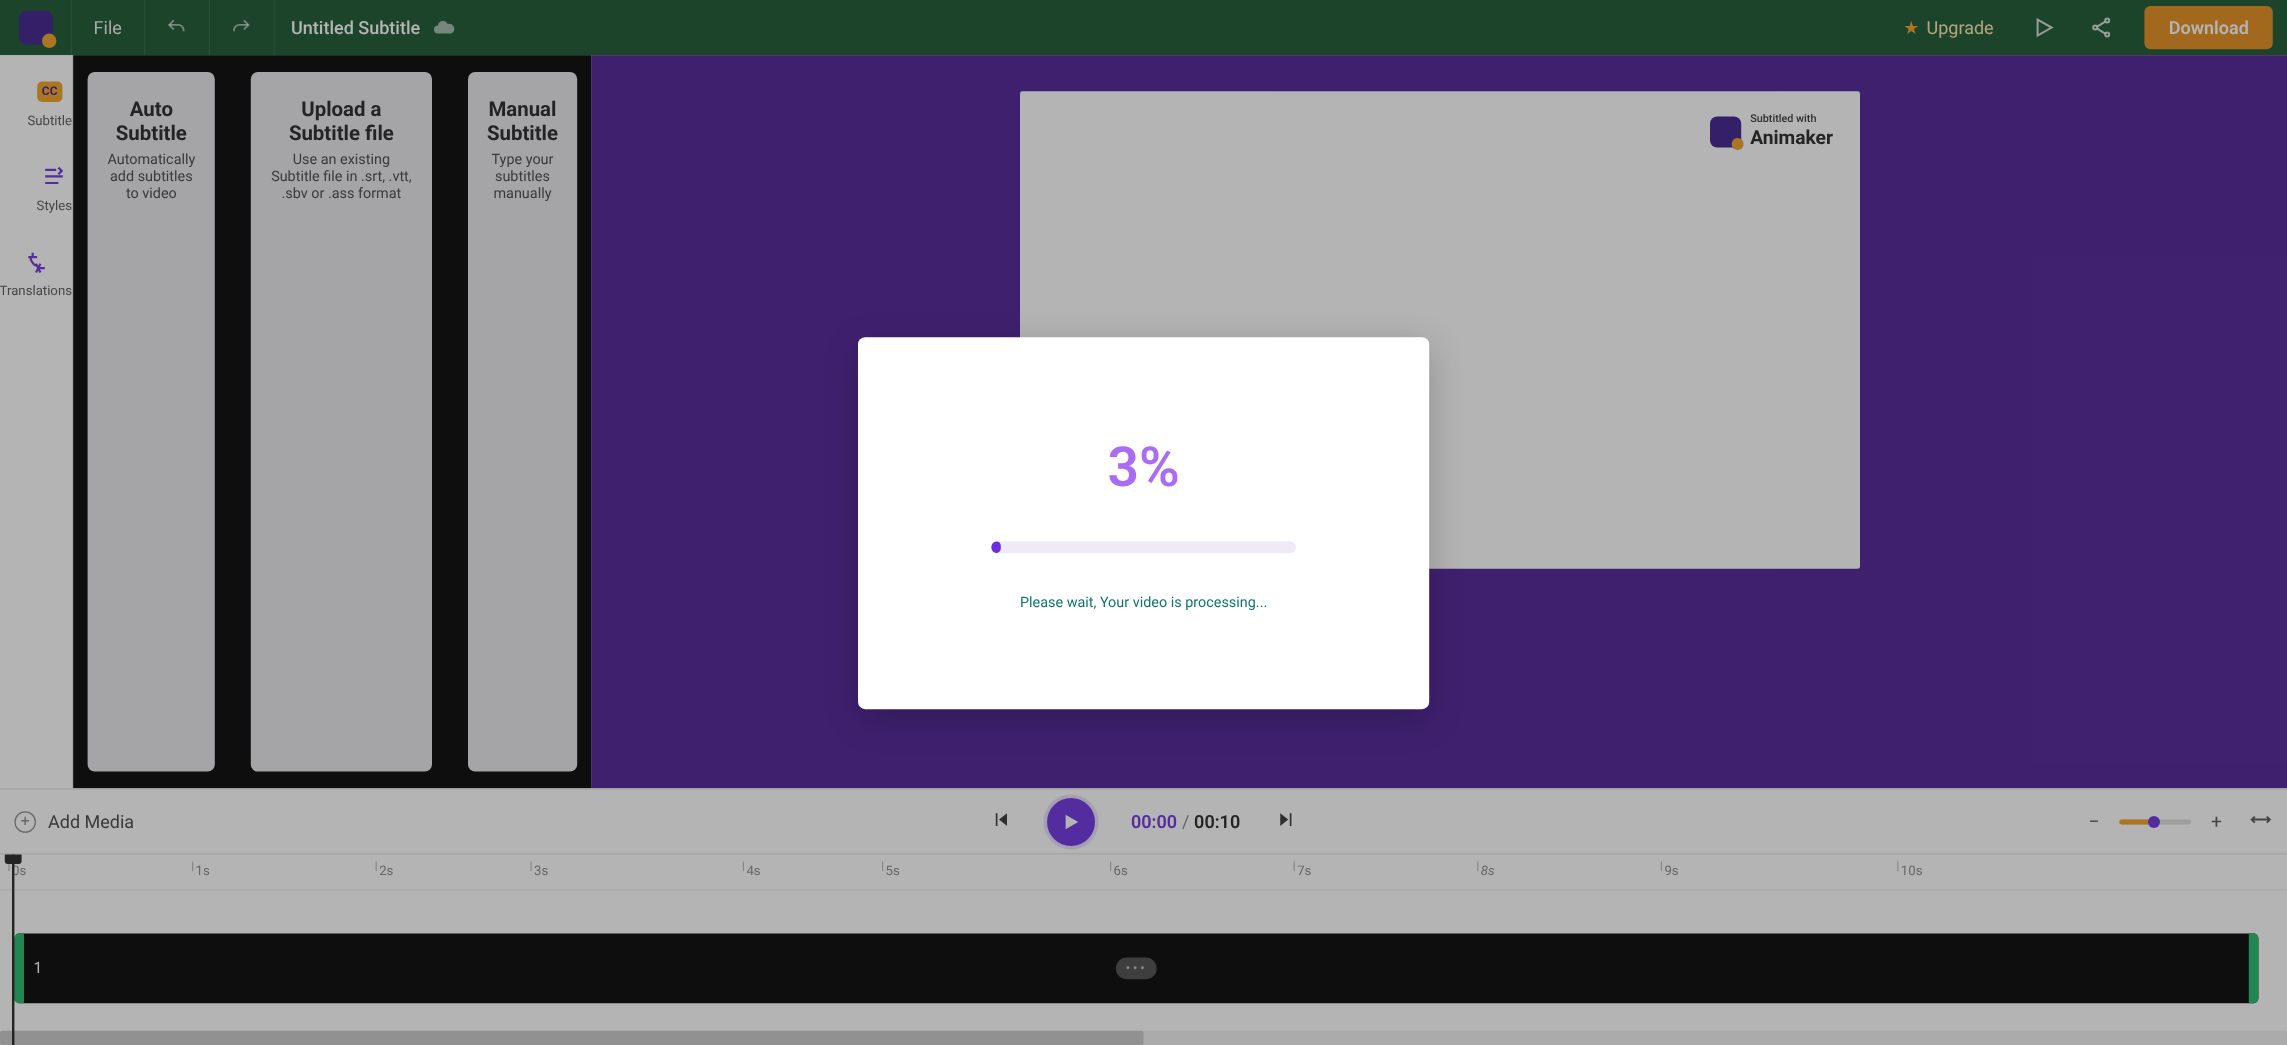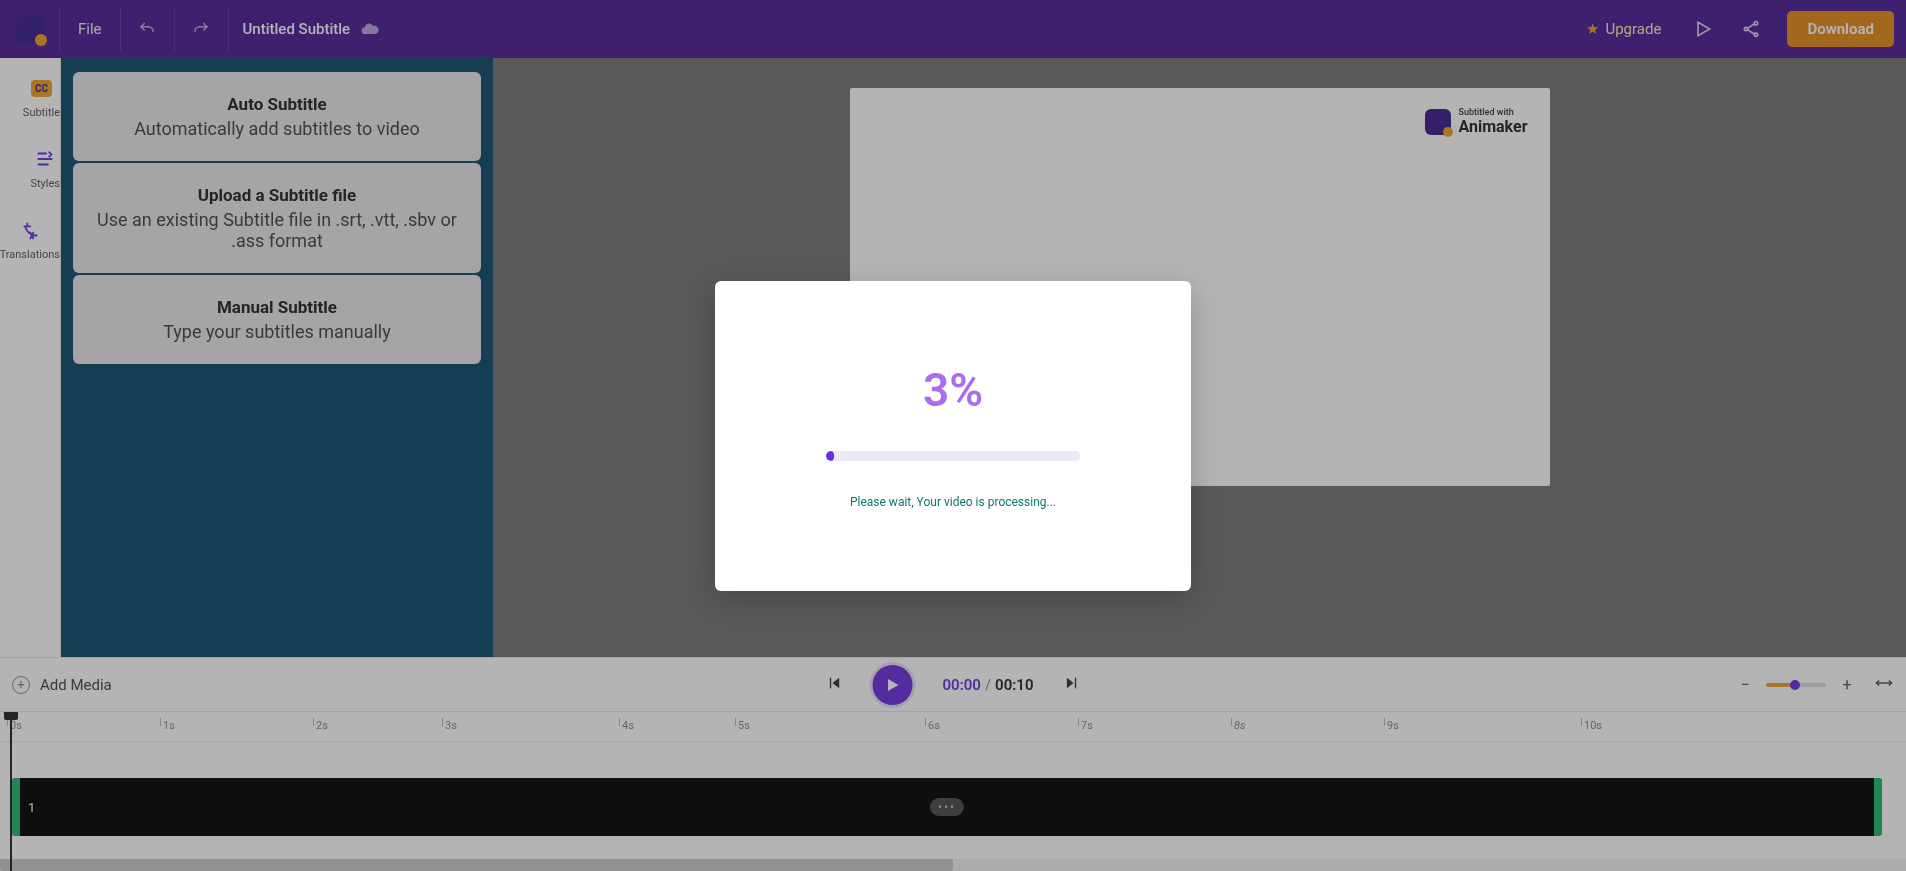--- a/index.html
+++ b/index.html
@@ -1,45 +1,45 @@
 <!DOCTYPE html>
 <html><head>
 <meta charset="utf-8">
 <style>
 * { margin:0; padding:0; box-sizing:border-box; font-family:-apple-system,BlinkMacSystemFont,"Segoe UI",Roboto,sans-serif; }
 html,body { width:100%; height:100%; overflow:hidden; }
 body { background:#f0f2f4; display:flex; flex-direction:column; position:relative; }
 
 
-.header { height:58px; background:#4c1d95; display:flex; align-items:center; color:#fff; }
+.header { height:46px; background:#14532d; display:flex; align-items:center; color:#fff; }
 .logo { width:60px; height:46px; display:flex; align-items:center; justify-content:center; border-right:1px solid rgba(255,255,255,.1); }
 .logo-box{width:28px;height:28px;background:#3b1d8c;border-radius:6px;position:relative;}
 .logo-box::after{content:"";position:absolute;right:-3px;bottom:-3px;width:12px;height:12px;background:#f0a020;border-radius:50%;}
 .header-btn{height:46px;display:flex;align-items:center;padding:0 18px;border-right:1px solid rgba(255,255,255,.1);color:#eee;cursor:pointer;font-size:15px}
 .header-icon-btn{width:54px;height:46px;display:flex;align-items:center;justify-content:center;border-right:1px solid rgba(255,255,255,.1);cursor:pointer;color:rgba(255,255,255,.6)}
 .title-area{display:flex;align-items:center;padding:0 14px;gap:10px}
 .title-text{color:#fff;font-size:15px;font-weight:500}
 .cloud-ico{color:rgba(255,255,255,.6)}
 .header-spacer{flex:1}
 .upgrade{display:flex;align-items:center;gap:6px;color:#ffe9b0;padding:0 18px;cursor:pointer;font-size:15px}
 .upgrade .star{color:#f0a020}
 .header-right-ico{width:48px;height:46px;display:flex;align-items:center;justify-content:center;color:rgba(255,255,255,.8);cursor:pointer}
 .download-btn{background:#e48b1a;color:#fff;padding:9px 20px;border-radius:5px;font-weight:600;font-size:15px;cursor:pointer;margin:0 12px;}
 
 
 .main{flex:1;display:flex;min-height:0;}
 .leftbar{width:61px;background:#fff;display:flex;flex-direction:column;align-items:flex-end;padding-top:18px;gap:28px;border-right:1px solid #e5e5e5}
 .leftbar-item{display:flex;flex-direction:column;align-items:center;gap:6px;color:#555;cursor:pointer;font-size:11px}
 .leftbar-item .ico{width:24px;height:24px;display:flex;align-items:center;justify-content:center;color:#555}
 .leftbar-item.active .cc{background:#f0a020;color:#3b1d8c;border-radius:4px;padding:3px 4px;font-size:10px;font-weight:700}
-.options-panel{width:432px;background:#0c4a6e;padding:14px 12px;display:flex;flex-direction:column;gap:2px}
+.options-panel{width:432px;background:#000000;padding:14px 12px;display:flex;gap:30px}
 .option-card{background:#e8e9ec;border-radius:6px;padding:22px 16px;text-align:center;cursor:pointer}
 .option-card h3{font-size:17px;font-weight:700;color:#222;margin-bottom:4px}
-.option-card p{font-size:18px;color:#444}
-.preview{flex:1;background:#737373;display:flex;align-items:flex-start;justify-content:center;padding-top:30px}
+.option-card p{font-size:12px;color:#444}
+.preview{flex:1;background:#4c1d95;display:flex;align-items:flex-start;justify-content:center;padding-top:30px}
 .preview-canvas{width:700px;height:398px;background:#fff;position:relative;border-radius:2px}
 .watermark{position:absolute;top:20px;right:22px;display:flex;align-items:center;gap:7px}
 .watermark-logo{width:26px;height:26px;background:#3b1d8c;border-radius:6px;position:relative}
 .watermark-logo::after{content:"";position:absolute;right:-2px;bottom:-2px;width:10px;height:10px;background:#f0a020;border-radius:50%}
 .watermark-text{display:flex;flex-direction:column;line-height:1.1}
 .watermark-text small{font-size:9px;color:#333;font-weight:500}
 .watermark-text b{font-size:16px;color:#222;font-weight:700}
 
 
 .playbar{height:54px;background:#fff;display:flex;align-items:center;padding:0 12px;border-top:1px solid #e5e5e5}

